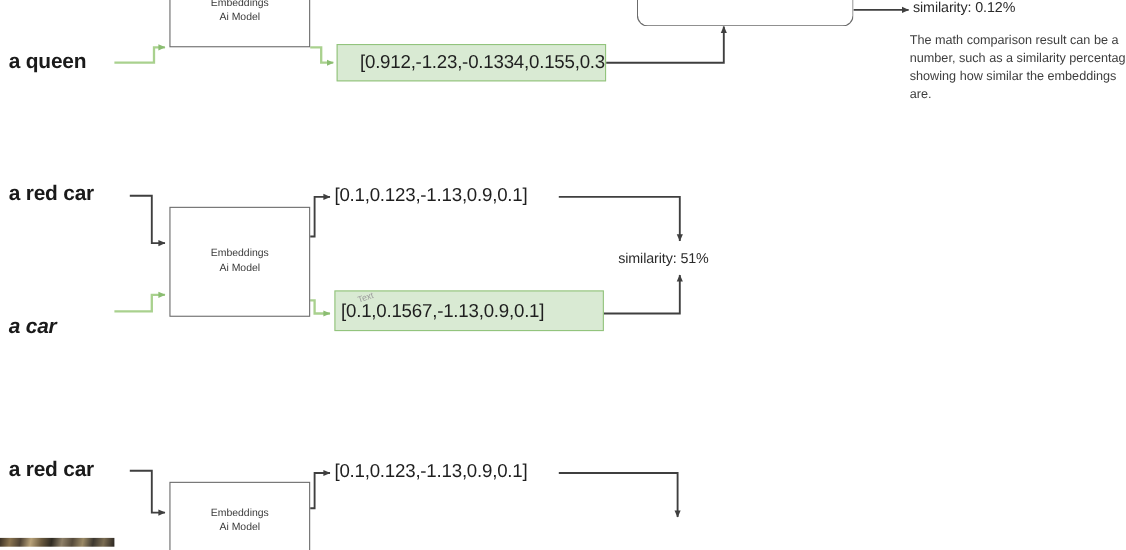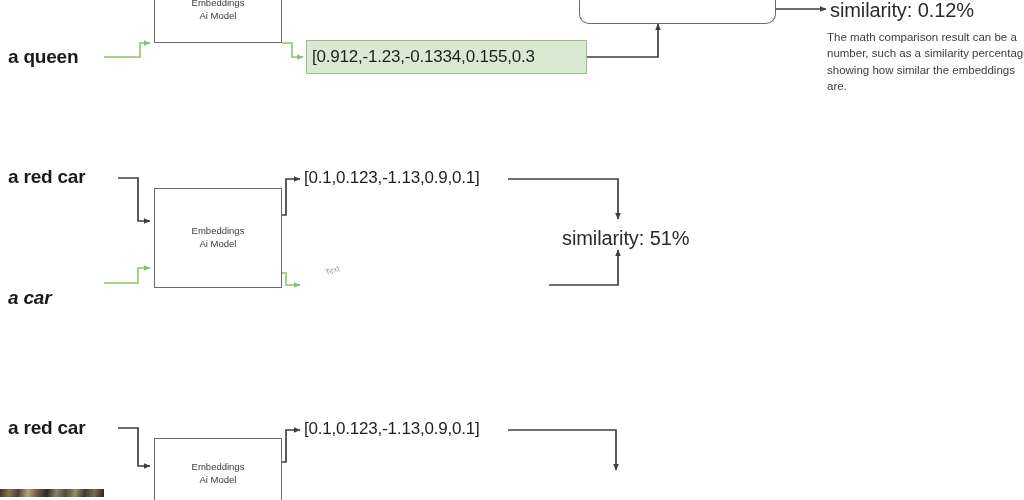--- a/index.html
+++ b/index.html
@@ -87,21 +87,21 @@
     border: 1.6px solid #6b6b6b;
     border-top: none;
     border-radius: 0 0 10px 10px;
     background: #ffffff;
     box-sizing: border-box;
   }
 
   
   .similarity {
     position: absolute;
-    font-size: 20px;
+    font-size: 13px;
     color: #2b2b2b;
     white-space: nowrap;
     letter-spacing: -0.1px;
   }
 
   
   .note {
     position: absolute;
     font-size: 11.5px;
     color: #3d3d3d;
@@ -161,21 +161,21 @@
     <path d="M508,430 L616,430 L616,470" fill="none" stroke="#3f3f3f" stroke-width="1.7" marker-end="url(#ah-dark)"></path>
   </svg>
 
   <div class="input-label" style="left:8px; top:46px;">a queen</div>
 
   <div class="model-box" style="left:154px; top:-24px; width:128px; height:67px;">
     <div class="model-text">Embeddings
 Ai Model</div>
   </div>
 
-  <div class="vector highlight" style="left:306px; top:40px; width:281px; height:34px;">
+  <div class="vector highlight" style="left:306px; top:40px; width:245px; height:34px;justify-content:flex-end;">
     <span>[0.912,-1.23,-0.1334,0.155,0.3</span>
   </div>
 
   <div class="compare-box" style="left:579px; top:-26px; width:197px; height:50px;">
     
     
   </div>
 
   <div class="similarity" style="left:830px; top:-1px;">similarity: 0.12%</div>
 
@@ -185,20 +185,23 @@
 
   <div class="input-label" style="left:8px; top:287px;font-style:italic;">a car</div>
 
   <div class="model-box" style="left:154px; top:188px; width:128px; height:100px;">
     <div class="model-text">Embeddings
 Ai Model</div>
   </div>
 
   <div class="vector" style="left:304px; top:168px;">[0.1,0.123,-1.13,0.9,0.1]</div>
 
+  <div class="vector highlight" style="left:304px; top:264px; width:245px; height:37px;">
+    <span>[0.1,0.1567,-1.13,0.9,0.1]</span>
+  </div>
 
   <div class="artifact" style="left:325px; top:266px;">Text</div>
 
   <div class="similarity" style="left:562px; top:227px;">similarity: 51%</div>
 
   <div class="input-label" style="left:8px; top:417px;">a red car</div>
 
   <div class="photo-sliver" style="left:0px; top:489px; width:104px; height:8px;"></div>
 
   <div class="model-box" style="left:154px; top:438px; width:128px; height:100px;">

